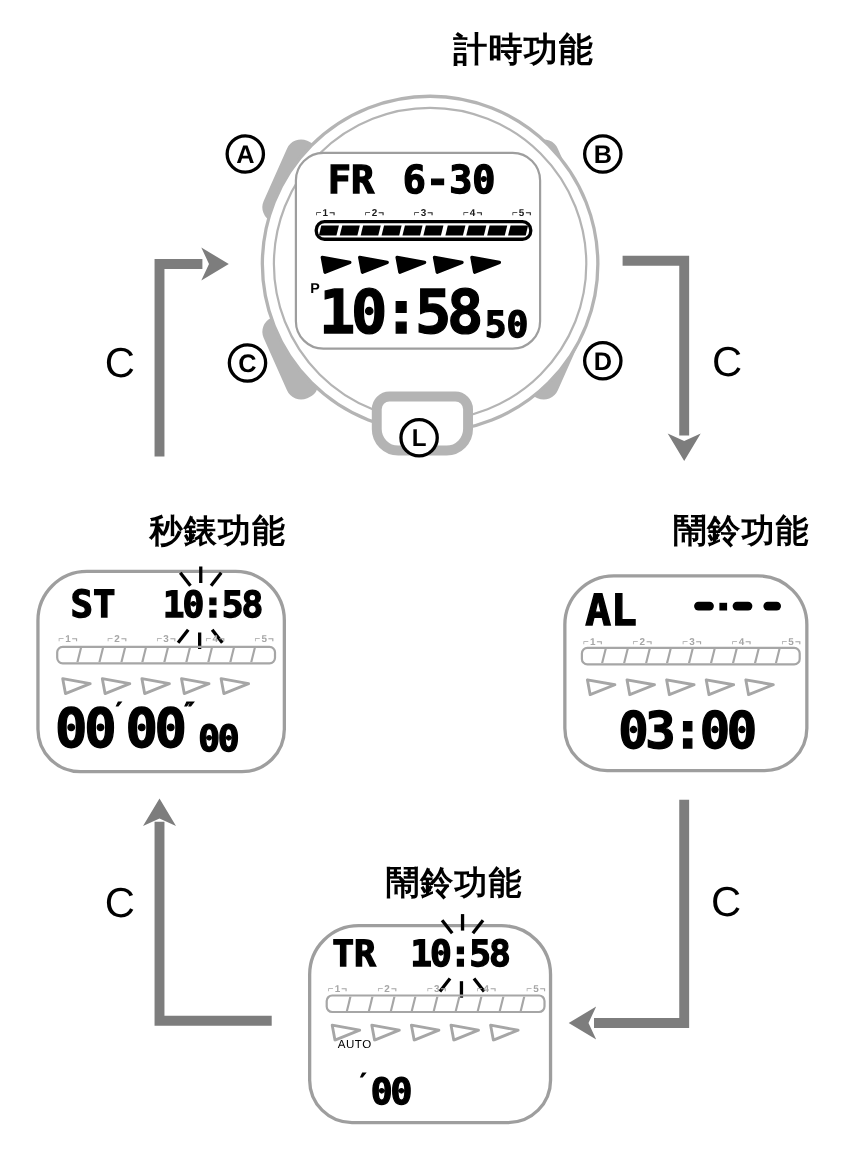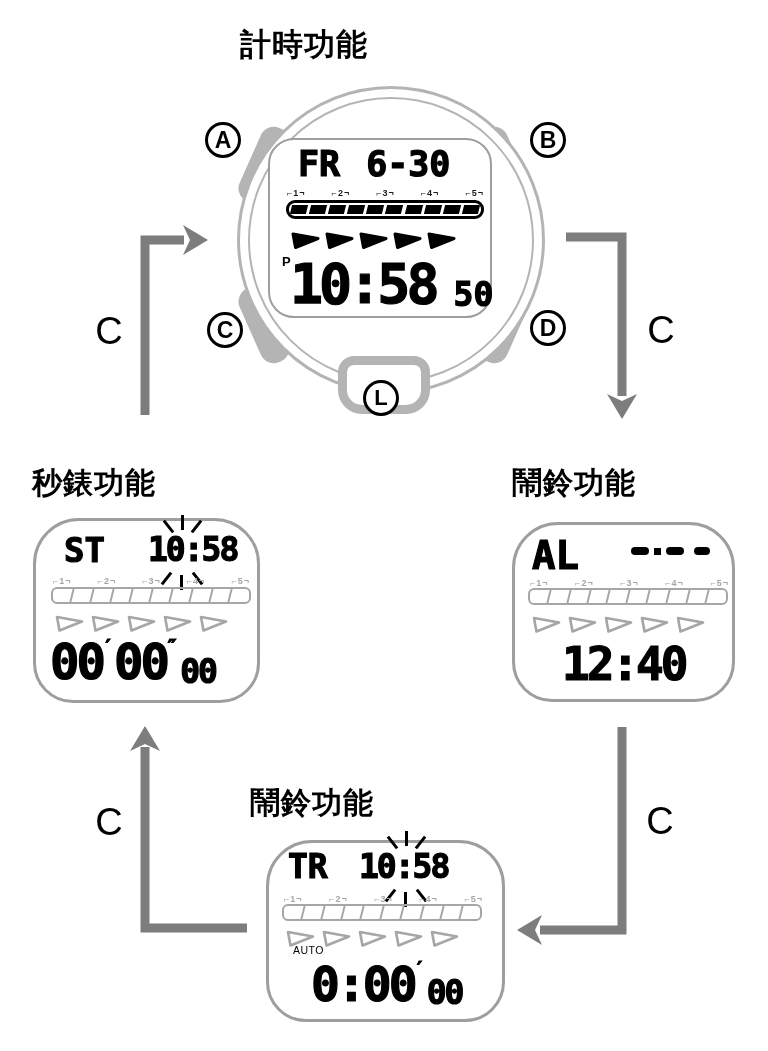--- a/index.html
+++ b/index.html
@@ -1,21 +1,21 @@
 <!DOCTYPE html>
 <html><head>
 <meta charset="utf-8">
 <style>
   html,body{margin:0;padding:0;background:#fff;}
   #canvas{position:relative;width:768px;height:1051px;background:#fff;overflow:hidden;
           font-family:"Liberation Sans",sans-serif;color:#000;}
   .abs{position:absolute;}
 
   
-  .mode-title{position:absolute;text-align:left;font-weight:bold;font-size:30px;letter-spacing:1px;color:#000;}
+  .mode-title{position:absolute;text-align:right;font-weight:bold;font-size:30px;letter-spacing:1px;color:#000;}
 
   
   #arrow-layer{position:absolute;left:0;top:0;z-index:1;pointer-events:none;}
   .arrow-line{fill:none;stroke:#7d7d7d;stroke-width:9;}
   .arrow-head{fill:#7d7d7d;stroke:none;}
   .c-label{position:absolute;width:34px;text-align:center;font-size:38px;font-weight:500;color:#000;z-index:2;}
 
   
   .pusher{position:absolute;width:30px;height:80px;background:#b4b4b4;border-radius:14px;z-index:2;}
   #watch-case{position:absolute;left:237px;top:86px;width:302px;height:302px;border:3px solid #b4b4b4;
@@ -140,21 +140,21 @@
         <svg width="31" height="22" viewBox="0 0 31 22">
           <path d="M3 7 L28 11.5 L5.5 20.5 Z"></path>
         </svg>
         <svg width="31" height="22" viewBox="0 0 31 22">
           <path d="M3 7 L28 11.5 L5.5 20.5 Z"></path>
         </svg>
       </div>
     <span class="abs" style="left:12px;top:114px;font-size:13px;font-weight:bold;">P</span>
     <div class="time-row" style="left:20px;bottom:6px;">
       <span class="lcd thick" style="font-size:55px;letter-spacing:-4px;">10:58</span>
-      <span class="lcd thick" style="font-size:33px;margin-left:18px;">50</span>
+      <span class="lcd thick" style="font-size:33px;margin-left:5px;">50</span>
     </div>
   </div>
 
   <div class="panel" style="left:33px;top:518px;width:227px;height:185px;">
     <span class="abs lcd thick" style="left:28px;top:13px;font-size:34px;">ST</span>
     <span class="abs lcd thick" style="left:112px;top:13px;font-size:33px;letter-spacing:-2px;">10:58</span>
     <div>
       <i class="burst-line" style="left:131px;top:-2px;transform:rotate(-38deg);"></i>
       <i class="burst-line" style="left:145px;top:-6px;"></i>
       <i class="burst-line" style="left:159px;top:-2px;transform:rotate(38deg);"></i>
@@ -244,24 +244,24 @@
         <svg width="31" height="22" viewBox="0 0 31 22">
           <path d="M3 7 L28 11.5 L5.5 20.5 Z"></path>
         </svg>
         <svg width="31" height="22" viewBox="0 0 31 22">
           <path d="M3 7 L28 11.5 L5.5 20.5 Z"></path>
         </svg>
         <svg width="31" height="22" viewBox="0 0 31 22">
           <path d="M3 7 L28 11.5 L5.5 20.5 Z"></path>
         </svg>
       </div>
-    <span class="abs lcd thick" style="left:47px;bottom:12px;font-size:46px;letter-spacing:-3px;">12:40</span>
-  </div>
-
-  <div class="panel" style="left:266px;top:840px;width:239px;height:182px;">
+    <span class="abs lcd thick" style="left:47px;bottom:12px;font-size:46px;letter-spacing:-3px;">03:00</span>
+  </div>
+
+  <div class="panel" style="left:280px;top:840px;width:222px;height:182px;">
     <span class="abs lcd thick" style="left:19px;top:8px;font-size:33px;">TR</span>
     <span class="abs lcd thick" style="left:90px;top:8px;font-size:33px;letter-spacing:-2px;">10:58</span>
     <div>
       <i class="burst-line" style="left:122px;top:-8px;transform:rotate(-38deg);"></i>
       <i class="burst-line" style="left:136px;top:-12px;"></i>
       <i class="burst-line" style="left:150px;top:-8px;transform:rotate(38deg);"></i>
       <i class="burst-line" style="left:120px;top:45px;transform:rotate(38deg);"></i>
       <i class="burst-line" style="left:135px;top:49px;"></i>
       <i class="burst-line" style="left:151px;top:45px;transform:rotate(-38deg);"></i>
     </div>
@@ -296,19 +296,18 @@
         </svg>
         <svg width="31" height="22" viewBox="0 0 31 22">
           <path d="M3 7 L28 11.5 L5.5 20.5 Z"></path>
         </svg>
         <svg width="31" height="22" viewBox="0 0 31 22">
           <path d="M3 7 L28 11.5 L5.5 20.5 Z"></path>
         </svg>
       </div>
     <span class="abs" style="left:24px;top:101px;font-size:10.5px;font-weight:normal;letter-spacing:0.5px;">AUTO</span>
     <div class="time-row" style="left:42px;bottom:11px;">
-      <span class="lcd thick" style="font-size:48px;letter-spacing:-3px;">0:00</span>
       <span class="lcd mark">′</span>
       <span class="lcd thick" style="font-size:33px;letter-spacing:-2px;margin-left:1px;">00</span>
     </div>
   </div>
 
 </div>
 
 </body></html>

